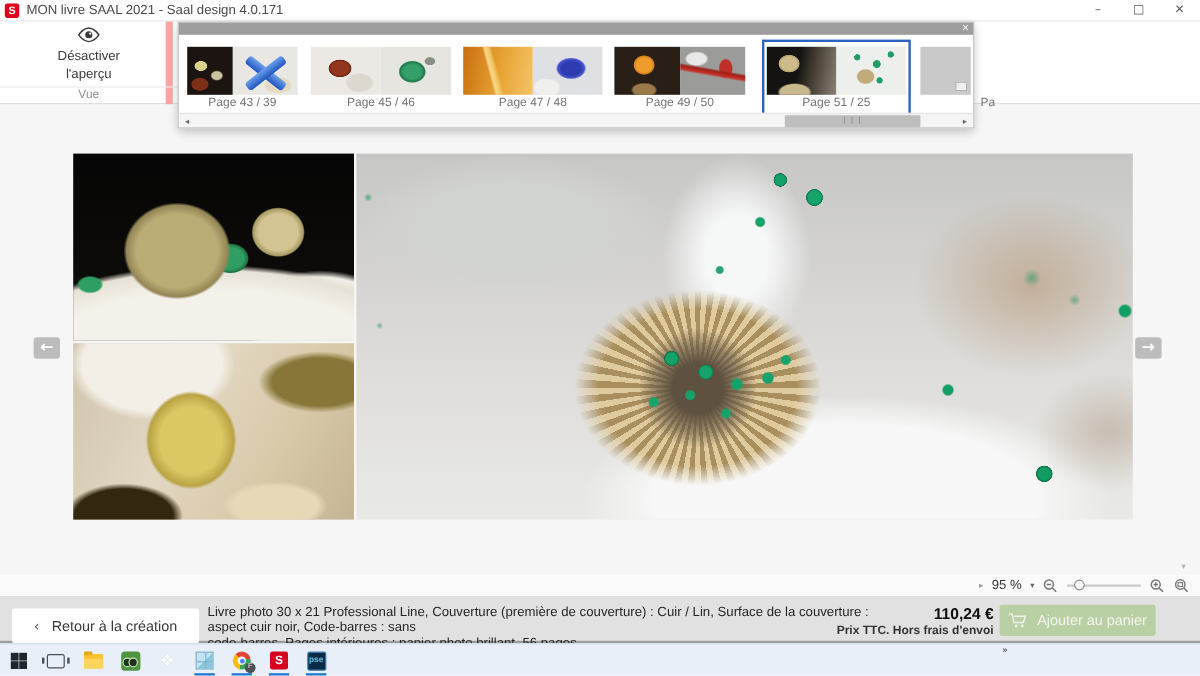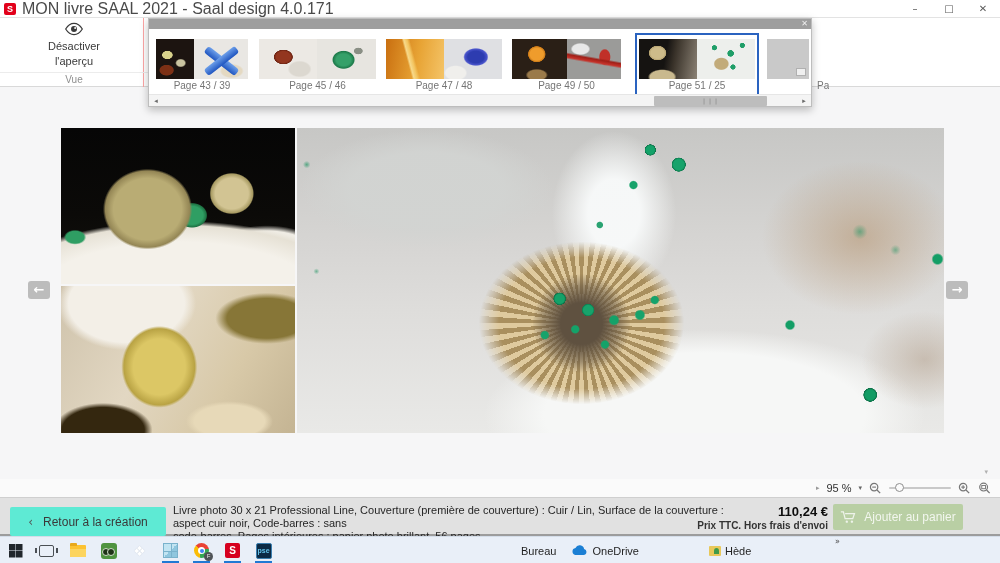--- a/index.html
+++ b/index.html
@@ -4,27 +4,27 @@
 <style>
   * { margin:0; padding:0; box-sizing:border-box; }
   html,body { width:1000px; height:563px; }
   body { font-family:"Liberation Sans", sans-serif; cursor:default; background:#f6f6f7; overflow:hidden; }
   .glyph { font-family:"DejaVu Sans", sans-serif; }
   .screen { position:relative; width:1000px; height:563px; background:#f6f6f7; }
 
   
   .titlebar { position:absolute; top:0; left:0; width:1000px; height:18px; background:#ffffff; border-bottom:1px solid #e3e3e3; display:flex; align-items:center; }
   .app-icon { width:12px; height:12px; margin:0 6px 0 4px; background:#e2001a; color:#fff; font-size:9px; font-weight:bold; text-align:center; line-height:12px; border-radius:2px; }
-  .title-text { font-size:16px; color:#4a4a4a; }
+  .title-text { font-size:11px; color:#4a4a4a; }
   .win-controls { margin-left:auto; display:flex; height:18px; }
   .win-btn { width:34px; height:18px; text-align:center; font-size:10px; line-height:17px; color:#5a5a5a; }
 
   
   .ribbon { position:absolute; top:18px; left:0; width:1000px; height:69px; background:#ffffff; border-bottom:1px solid #d9d9d9; }
-  .ribbon-group { position:absolute; left:0; top:0; width:144px; height:69px; border-right:1px solid #fca5a5; }
+  .ribbon-group { position:absolute; left:0; top:0; width:144px; height:69px; border-right:6px solid #fca5a5; }
   .preview-toggle { position:absolute; left:14px; top:4px; width:120px; height:46px; background:transparent; border:none; text-align:center; font-family:"Liberation Sans",sans-serif; }
   .preview-toggle .eye { display:block; margin:0 auto 2px auto; }
   .preview-line { font-size:11px; color:#3a3a3a; line-height:12px; }
   .group-label { position:absolute; left:0; bottom:0; width:148px; height:15px; border-top:1px solid #ececec; font-size:10px; color:#8f8f8f; text-align:center; line-height:14px; }
 
   
   .film-panel { position:absolute; top:18px; left:148px; width:664px; height:89px; background:#ffffff; border:1px solid #bdbdbd; box-shadow:0 3px 8px rgba(0,0,0,.25); z-index:8; }
   .film-header { position:absolute; top:0; left:0; right:0; height:10px; background:#9e9e9e; }
   .film-close { position:absolute; top:0px; right:3px; font-size:8px; line-height:10px; color:#efefef; }
   .thumb-pair { position:absolute; top:20px; height:40px; display:flex; }
@@ -118,21 +118,21 @@
   .zoom-cluster { position:absolute; right:8px; top:0; height:18px; display:flex; align-items:center; gap:7px; }
   .expander { font-size:7px; color:#9a9a9a; }
   .zoom-value { font-size:11px; color:#333; }
   .zoom-dd { font-size:7px; color:#666; }
   .slider-track { position:relative; width:62px; height:2px; background:#c9c9c9; border-radius:1px; }
   .slider-knob { position:absolute; left:6px; top:-4px; width:9px; height:9px; border-radius:50%; background:#fbfbfb; border:1px solid #8f8f8f; }
   .scroll-hint { position:absolute; right:4px; top:-11px; font-size:7px; color:#b0b0b0; }
 
   
   .footer { position:absolute; top:498px; left:0; width:1000px; height:38px; background:#e1e1e1; border-bottom:2px solid #9c9c9c; }
-  .back-btn { position:absolute; left:10px; top:9px; width:156px; height:29px; background:#5eead4; border:none; border-radius:2px; font-family:"Liberation Sans",sans-serif; font-size:12px; color:#3a3a3a; }
+  .back-btn { position:absolute; left:10px; top:9px; width:156px; height:29px; background:#ffffff; border:none; border-radius:2px; font-family:"Liberation Sans",sans-serif; font-size:12px; color:#3a3a3a; }
   .back-chev { margin-right:10px; color:#555; }
   .desc { position:absolute; left:173px; top:6px; width:560px; font-size:11px; line-height:13px; color:#262626; }
   .price-block { position:absolute; left:640px; top:6px; width:188px; text-align:right; }
   .price { font-size:13px; font-weight:bold; color:#0d0d0d; }
   .price-note { font-size:10px; color:#333; margin-top:1px;font-weight:bold; }
   .cart-btn { position:absolute; left:833px; top:6px; width:130px; height:26px; background:#b9cfa4; border:none; border-radius:2px; color:#f2f6ee; font-family:"Liberation Sans",sans-serif; font-size:12px; display:flex; align-items:center; justify-content:center; gap:7px; }
 
   
   .taskbar { position:absolute; top:536px; left:0; width:1000px; height:27px; background:#e9eff8; border-top:1px solid #d4dde9; }
   .tb-left { position:absolute; left:0; top:0; display:flex; height:27px; }
@@ -294,33 +294,20 @@
           <div class="chrome-icon"></div>
           <span class="chrome-badge">F</span>
         </div>
       <div class="tb-slot running">
           <div class="saal-tb">S</div>
         </div>
       <div class="tb-slot running">
           <div class="pse-tb">pse</div>
         </div>
     </div>
-    <div class="tb-center">
-      <span>Bureau</span>
-      <span class="onedrive-group">
-        <svg width="18" height="11" viewBox="0 0 24 14">
-            <path d="M7 13h11a4 4 0 0 0 .8-7.9A6 6 0 0 0 7.3 3.6 4.8 4.8 0 0 0 7 13z" fill="#1b7fd4"></path>
-          </svg>
-        <span>OneDrive</span>
-      </span>
-      <span class="hede-group">
-        <span class="hede-icon"></span>
-        <span>Hède</span>
-      </span>
-    </div>
     <span class="tray-overflow glyph">»</span>
   </div>
 
   <div class="film-panel">
     <div class="film-header"></div>
     <span class="film-close glyph">✕</span>
 
     <div class="sel-border"></div>
 
     <div class="thumb-pair" style="left:7px">

